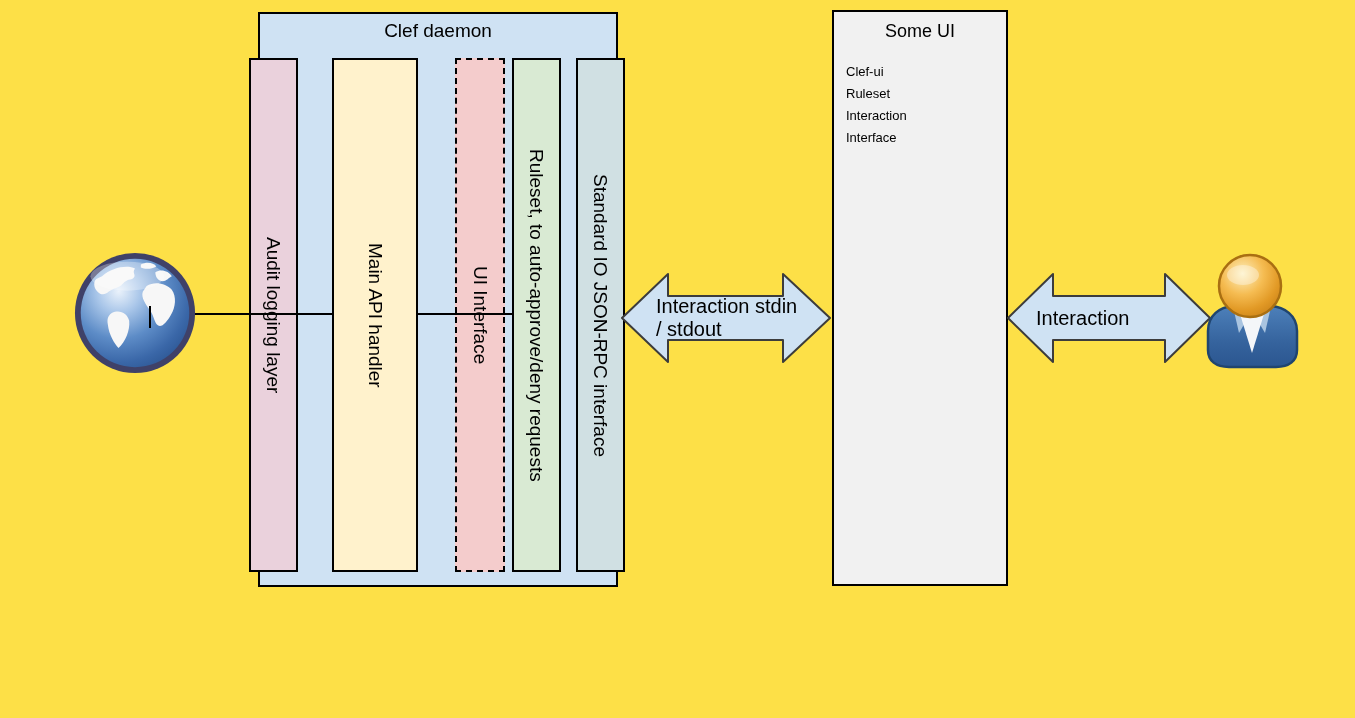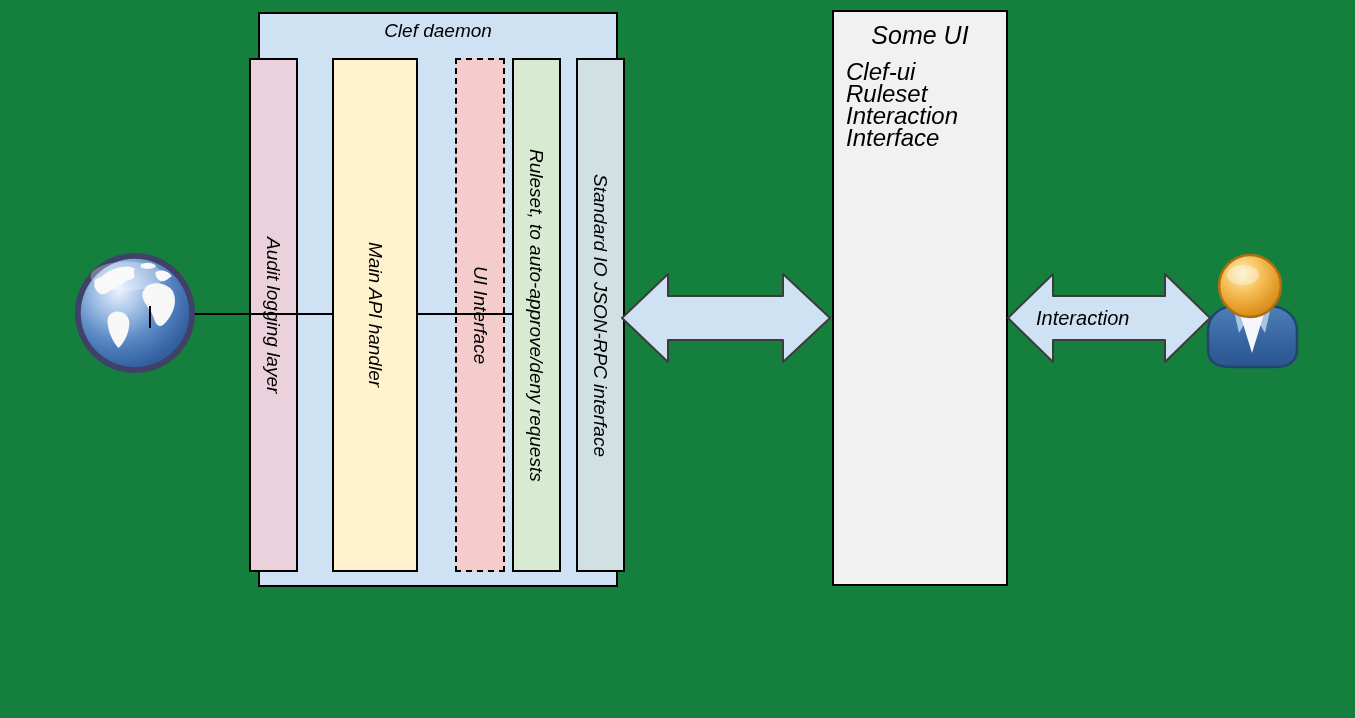--- a/index.html
+++ b/index.html
@@ -1,17 +1,17 @@
 <!DOCTYPE html>
 <html><head>
 <meta charset="utf-8">
 <style>
   html,body{margin:0;padding:0;background:#000;}
-  .canvas{position:relative;width:1355px;height:718px;background:#15803d;overflow:hidden;
-          font-family:"Liberation Sans","DejaVu Sans",sans-serif;color:#000;font-style:italic;}
+  .canvas{position:relative;width:1355px;height:718px;background:#fde047;overflow:hidden;
+          font-family:"Liberation Sans","DejaVu Sans",sans-serif;color:#000;}
 
   
   .daemon-box{position:absolute;left:258px;top:12px;width:360px;height:575px;
               background:#cfe2f3;border:2px solid #000;box-sizing:border-box;z-index:1;}
   .daemon-title{position:absolute;left:258px;top:20px;width:360px;text-align:center;
                 font-size:19px;z-index:2;}
 
   
   .layer{position:absolute;top:58px;height:514px;border:2px solid #000;box-sizing:border-box;
          display:flex;align-items:center;justify-content:center;z-index:2;}
@@ -37,22 +37,22 @@
   #arrow-stdio{left:620px;top:270px;}
   #arrow-user{left:1006px;top:270px;}
   .arrow-label{position:absolute;z-index:5;font-size:20px;line-height:22.5px;}
   #arrow-stdio-label{left:656px;top:295px;width:160px;text-align:left;}
   #arrow-user-label{left:1036px;top:307px;width:110px;}
 
   
   .someui-box{position:absolute;left:832px;top:10px;width:176px;height:576px;
               background:#f1f1f1;border:2px solid #000;box-sizing:border-box;z-index:1;}
   .someui-title{position:absolute;left:832px;top:21px;width:176px;text-align:center;
-                font-size:25px;z-index:2;}
-  .someui-list{position:absolute;left:846px;top:61px;width:160px;font-size:24px;
+                font-size:18px;z-index:2;}
+  .someui-list{position:absolute;left:846px;top:61px;width:160px;font-size:13px;
                line-height:22px;z-index:2;}
 </style>
 </head>
 <body>
 
 <div class="canvas">
 
   <div class="globe-wrap">
     <svg width="124" height="124" viewBox="0 0 128 128">
       <defs>
@@ -94,20 +94,24 @@
     <span class="vlabel">Standard IO JSON-RPC interface</span>
   </div>
 
   <div class="connector" id="conn-left"></div>
   <div class="connector" id="conn-right"></div>
   <div class="connector" id="conn-stub"></div>
 
   <svg class="arrow-svg" id="arrow-stdio" width="214" height="96" viewBox="0 0 214 96">
     <polygon points="2,48 48,4 48,26 163,26 163,4 210,48 163,92 163,70 48,70 48,92" fill="#cfe2f3" stroke="#3c3c3c" stroke-width="2" stroke-linejoin="round"></polygon>
   </svg>
+  <div class="arrow-label" id="arrow-stdio-label">
+    <div>Interaction stdin</div>
+    <div>/ stdout</div>
+  </div>
 
   <div class="someui-box" style="background: rgb(241, 241, 241);"></div>
   <div class="someui-title">Some UI</div>
   <div class="someui-list">
     <div>Clef-ui</div>
     <div>Ruleset</div>
     <div>Interaction</div>
     <div>Interface</div>
   </div>
 

